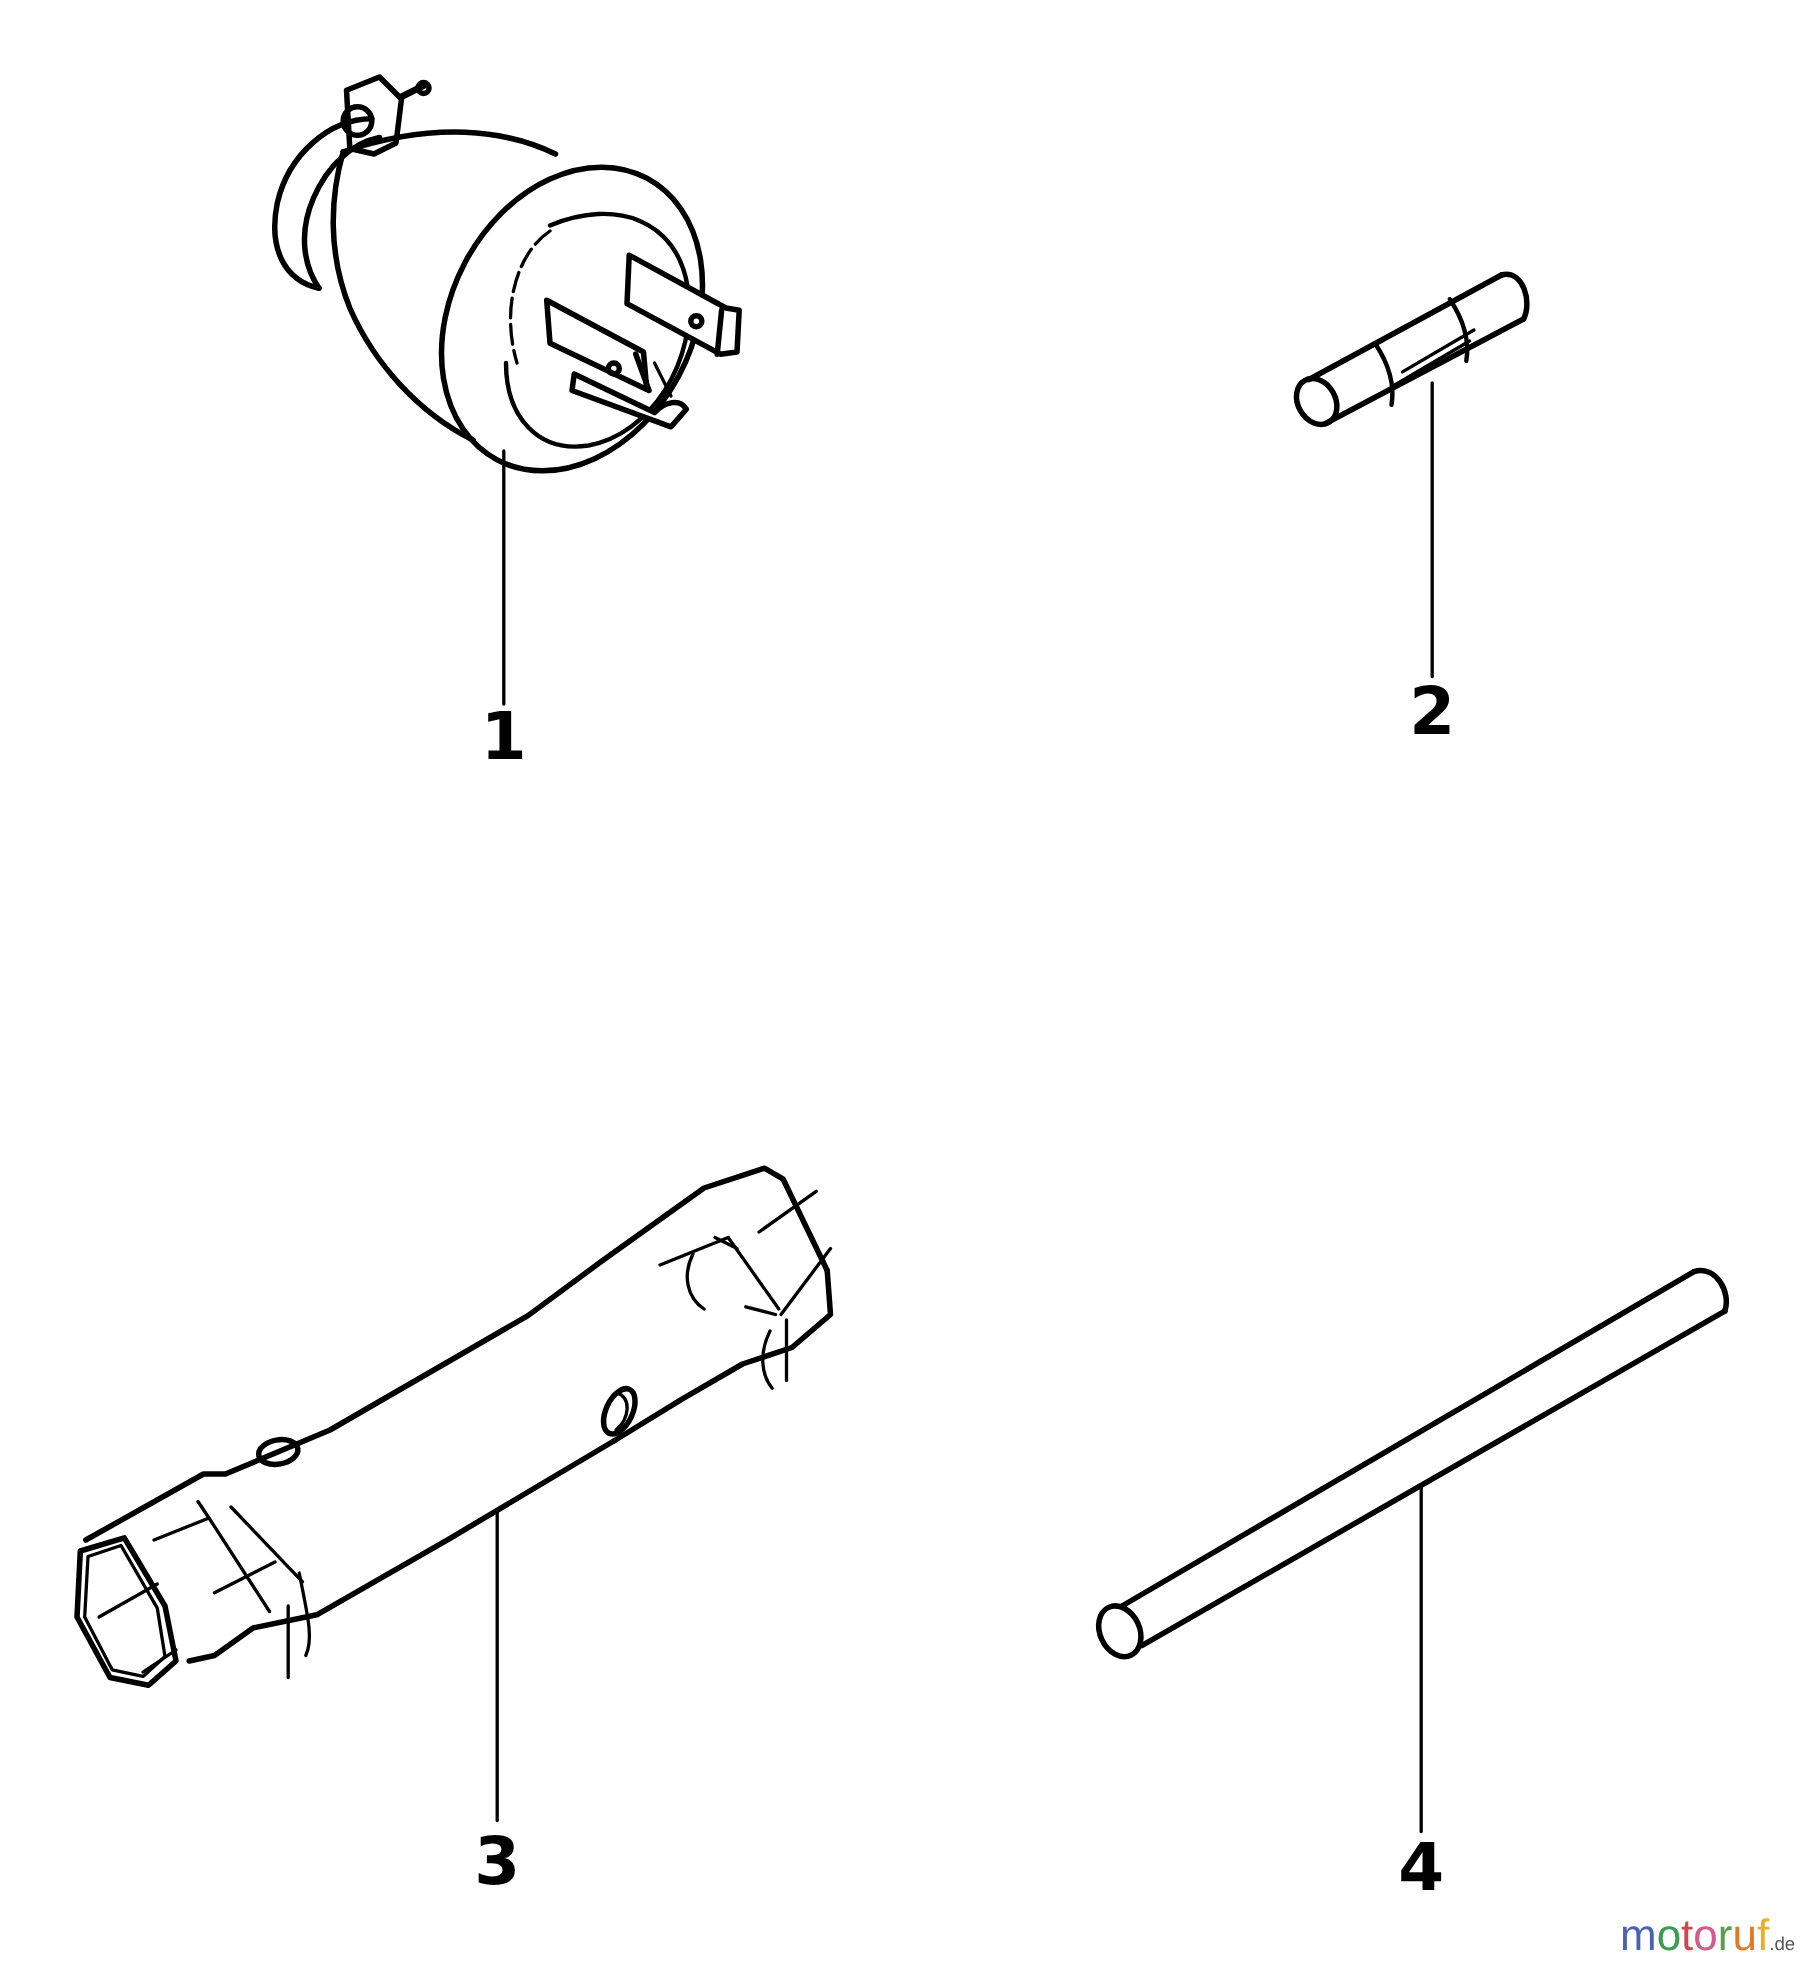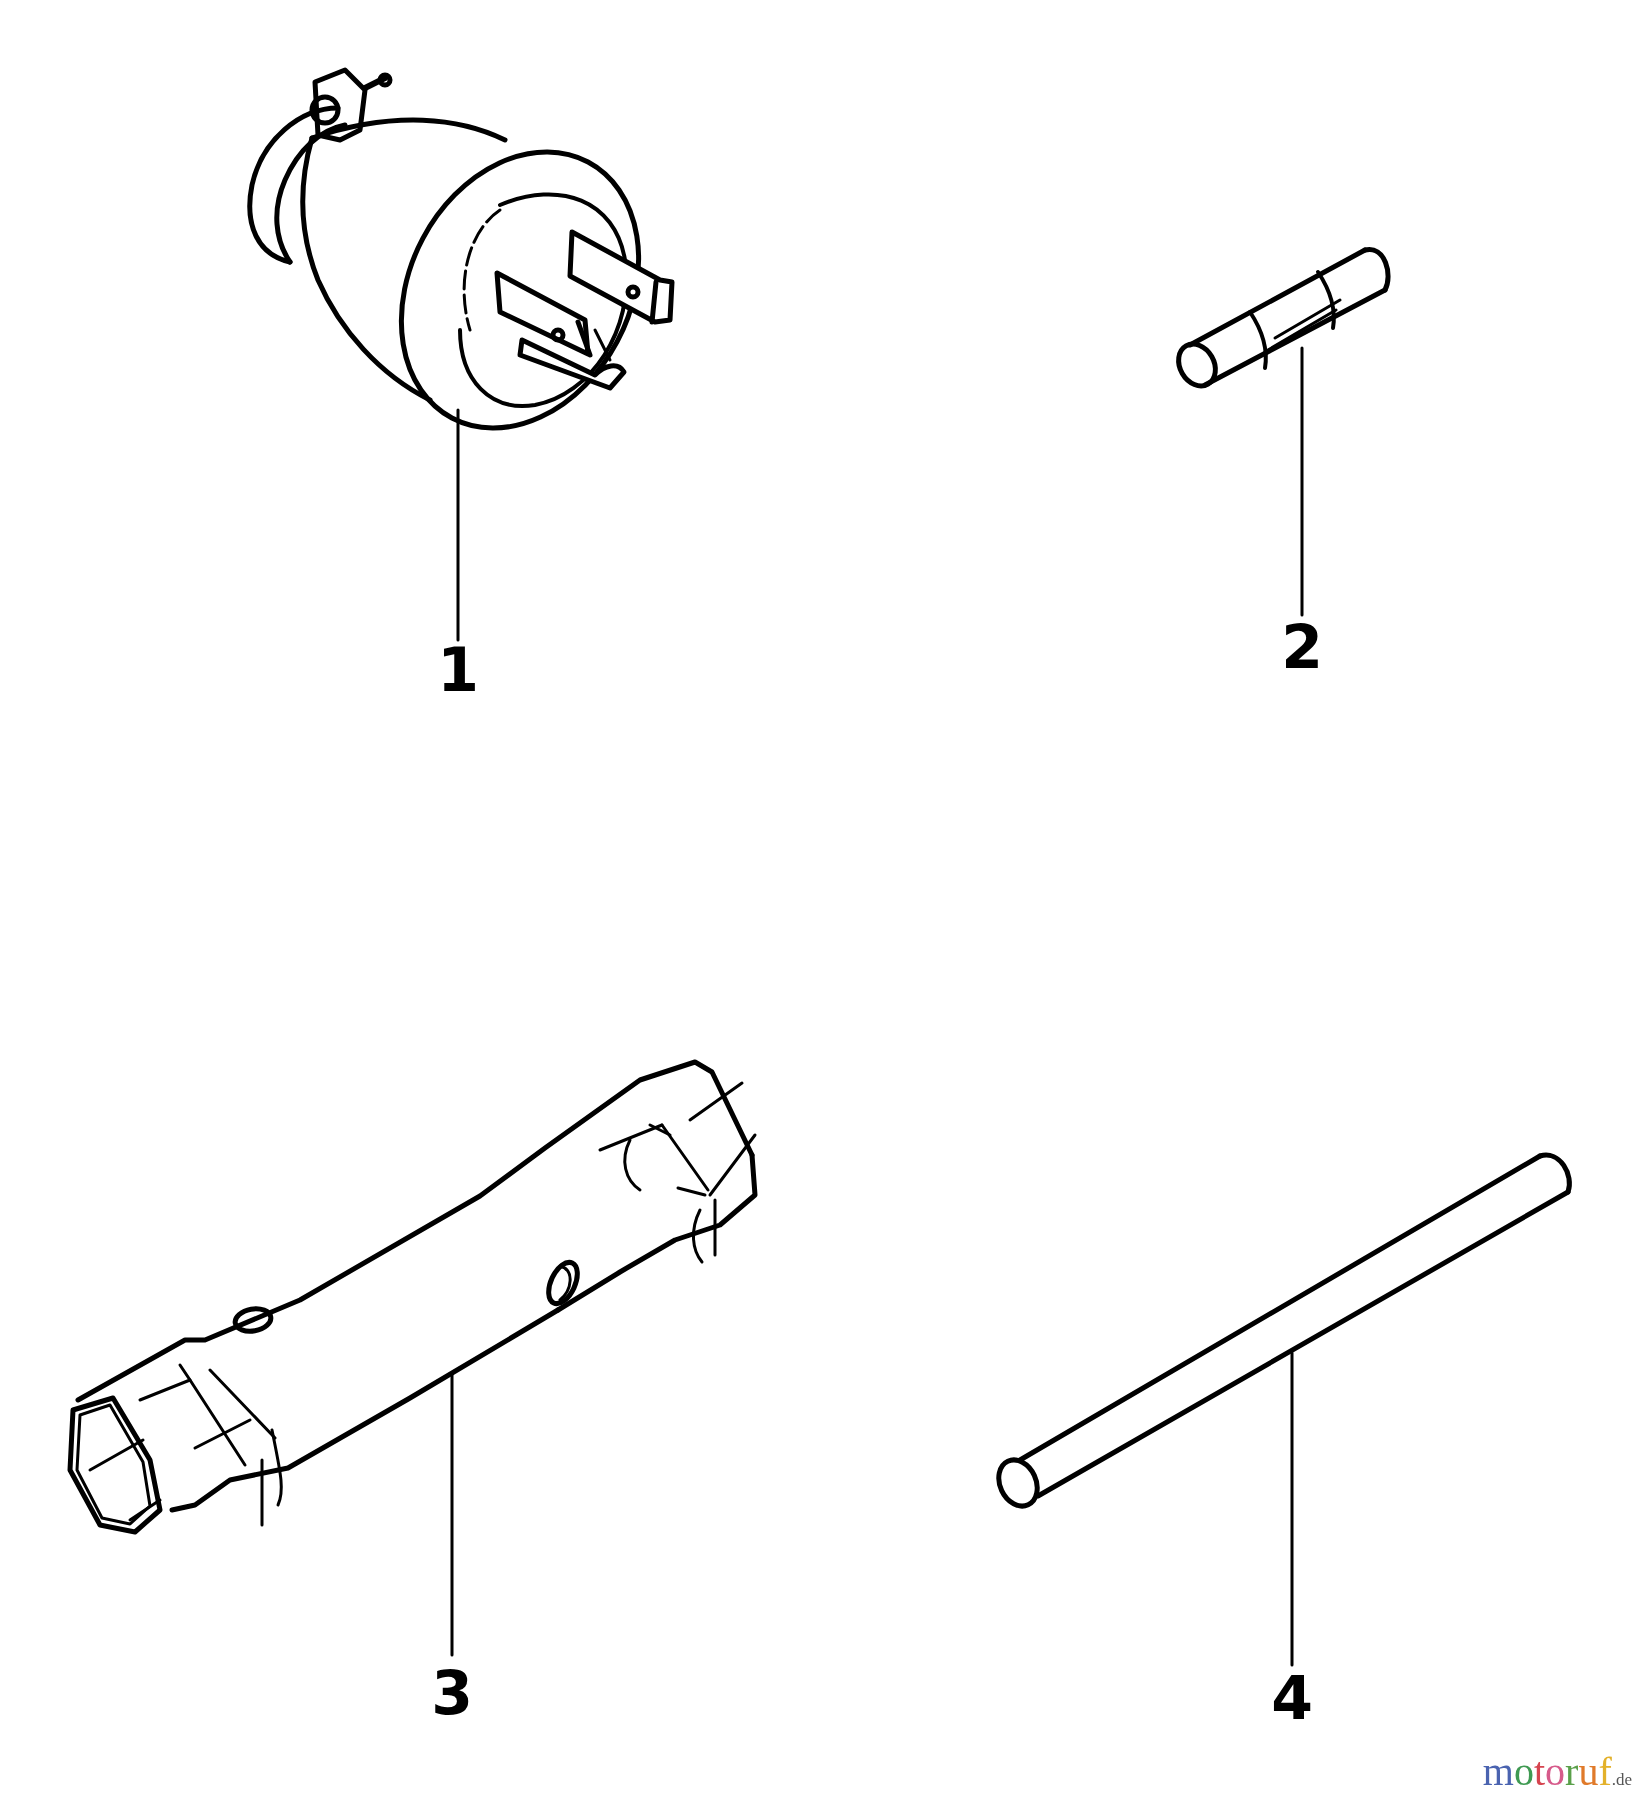--- a/index.html
+++ b/index.html
@@ -3,21 +3,21 @@
   <meta charset="utf-8">
   <style>
     html, body { margin: 0; padding: 0; background: #ffffff; }
     body { width: 1642px; height: 1800px; position: relative; overflow: hidden; font-family: "Liberation Sans", sans-serif; }
     .canvas { position: absolute; left: 0; top: 0; width: 1642px; height: 1800px; }
     .part-label {
       position: absolute; font-family: "DejaVu Sans", sans-serif; font-weight: bold;
       font-size: 60px; color: #000; line-height: 1; transform: translateX(-50%);
     }
     .watermark {
-      position: absolute; right: 10px; bottom: 8px; font-family: Liberation Serif, serif;
+      position: absolute; right: 10px; bottom: 20px; font-family: Liberation Sans, sans-serif;
       font-size: 40px; letter-spacing: 0px; line-height: 1;
     }
     .watermark .tld { font-size: 17px; color: #555; }
   </style>
 </head>
 <body>
 
 <div class="canvas">
   <svg width="1642" height="1800" viewBox="0 0 1642 1800" xmlns="http://www.w3.org/2000/svg" fill="none" stroke="#000" stroke-linecap="round" stroke-linejoin="round">
 

